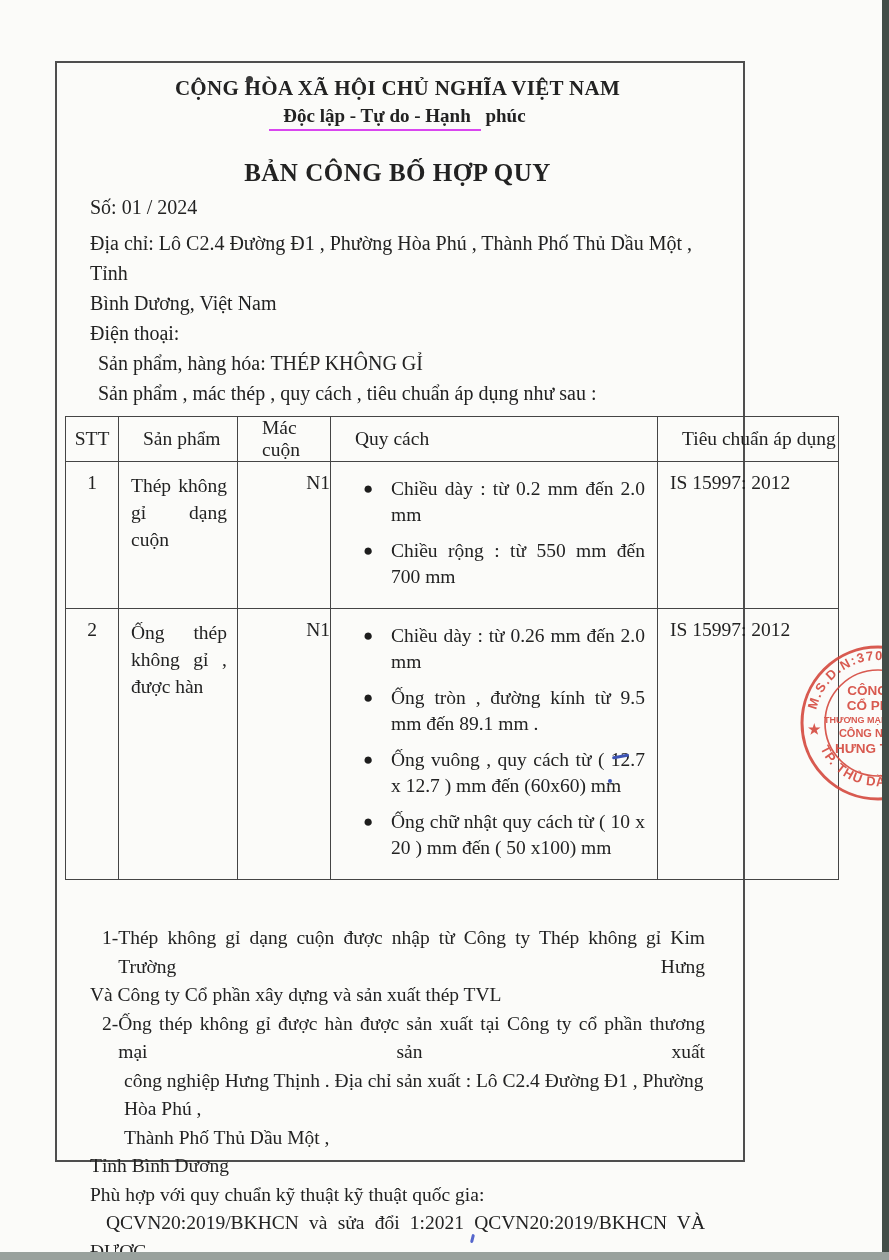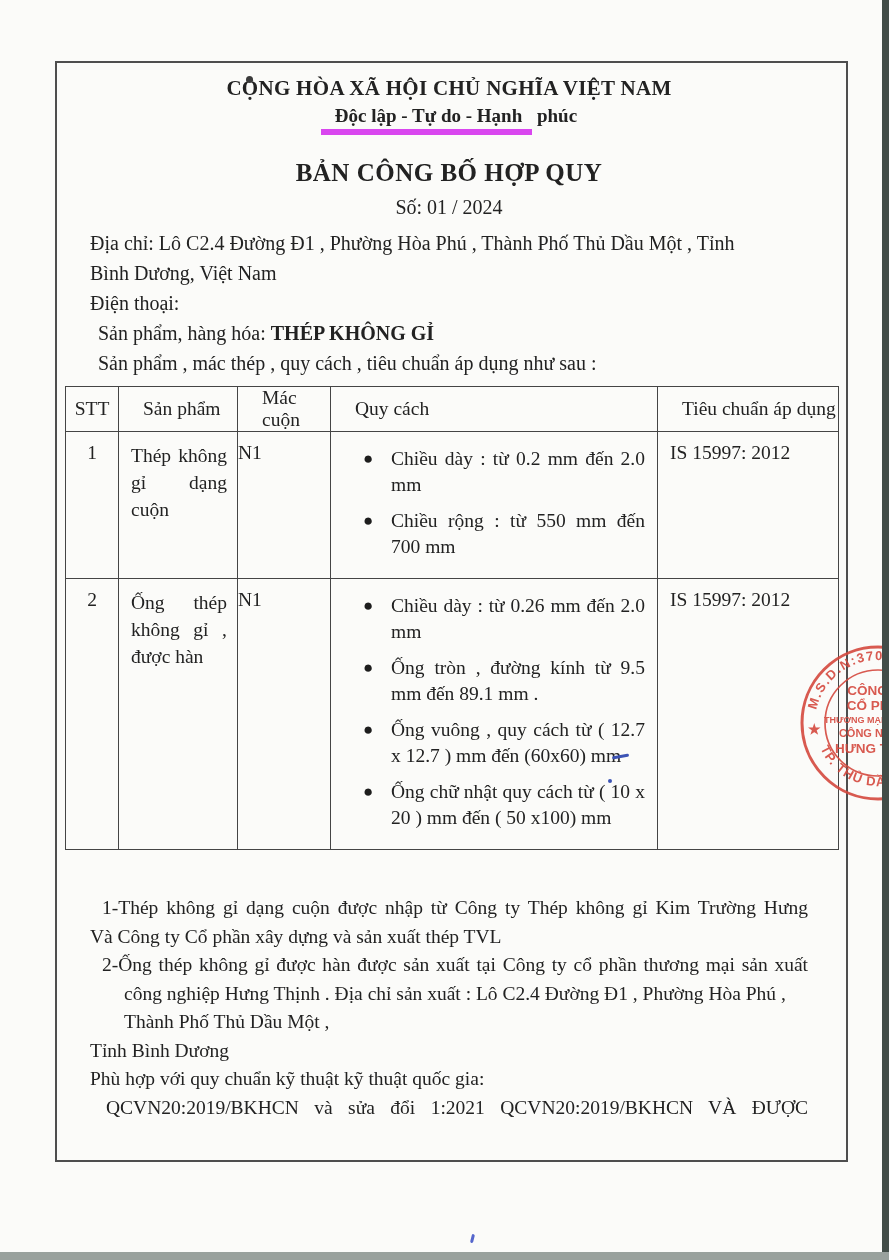--- a/index.html
+++ b/index.html
@@ -4,48 +4,48 @@
 <style>
   * { margin:0; padding:0; box-sizing:border-box; }
   html,body { background:#e8e8e6; }
   .page {
     position:relative; width:889px; height:1260px;
     background:#fbfbf9; overflow:hidden;
     font-family:"Liberation Serif", serif; color:#222;
   }
   
   .doc {
-    position:absolute; left:55px; top:61px; width:793px; height:1101px;
+    position:absolute; left:55px; top:61px; width:690px; height:1101px;
     border:2px solid #4e4e4e; padding:12px 38px 0 33px;
   }
   .nat-title { text-align:center; font-weight:bold; font-size:21px; line-height:26px; letter-spacing:.3px; }
   .motto { text-align:center; font-weight:bold; font-size:19px; line-height:24px; margin-top:3px; }
-  .motto .u { border-bottom:6px solid #d946ef; padding:0 10px 3px 14px; }
+  .motto .u { border-bottom:2px solid #d946ef; padding:0 10px 3px 14px; }
   .doc-title { text-align:center; font-weight:bold; font-size:25px; line-height:30px; margin-top:30px; letter-spacing:.5px; }
-  .doc-no { text-align:center; font-size:20px; line-height:26px; margin-top:6px; }
+  .doc-no { text-align:left; font-size:20px; line-height:26px; margin-top:6px; }
   .info { margin-top:8px; font-size:20px; }
   .info .line { line-height:30px; }
   .info .ind { padding-left:8px; }
-  .b { font-weight:bold; }
+  .b { font-weight:normal; }
 
   table.spec-table {
     border-collapse:collapse; table-layout:fixed;
     width:773px; margin-left:-25px; margin-top:8px;
     font-size:19.5px;
   }
   .spec-table th, .spec-table td { border:1.6px solid #454545; }
   .spec-table thead tr { height:44px; }
   .spec-table th { font-weight:normal; text-align:left; padding-left:24px; vertical-align:middle; }
   .spec-table th.c-stt { text-align:center; padding-left:0; }
   .spec-table td { vertical-align:top; padding-top:10px; }
   tr.row-1 { height:95px; }
   tr.row-2 { height:236px; }
   td.stt { text-align:center; }
   td.prod { padding:10px 10px 6px 12px; text-align:justify; line-height:27px; }
-  td.grade { text-align:left; }
+  td.grade { text-align:right; }
   td.specs { padding:8px 12px 8px 30px; }
   .spec-item { display:flex; margin-top:6px; margin-bottom:10px; }
   .spec-item .bullet { flex:0 0 30px; font-size:17px; line-height:26px; padding-left:2px; color:#1d1d1d; }
   .spec-item .stext { flex:1; text-align:justify; line-height:26px; }
   td.std { padding-left:12px; }
 
   .notes { margin-top:44px; font-size:19.5px; }
   .notes .n { line-height:28.5px; }
   .hang { display:flex; }
   .hang .marker { flex:0 0 26px; padding-left:12px; line-height:28.5px; }

